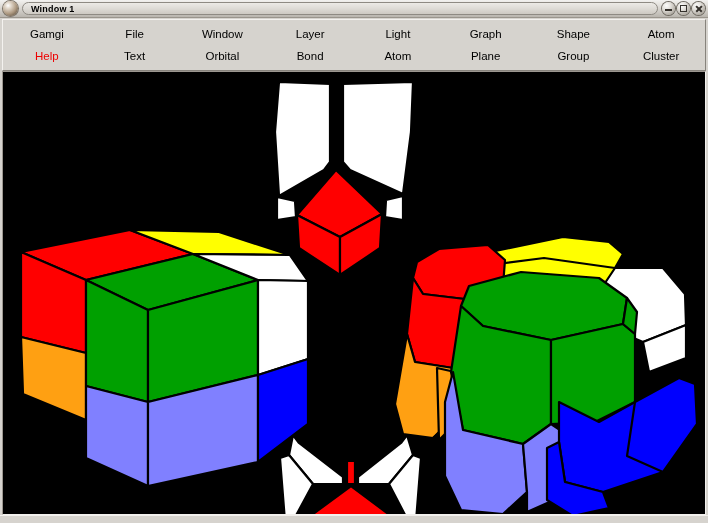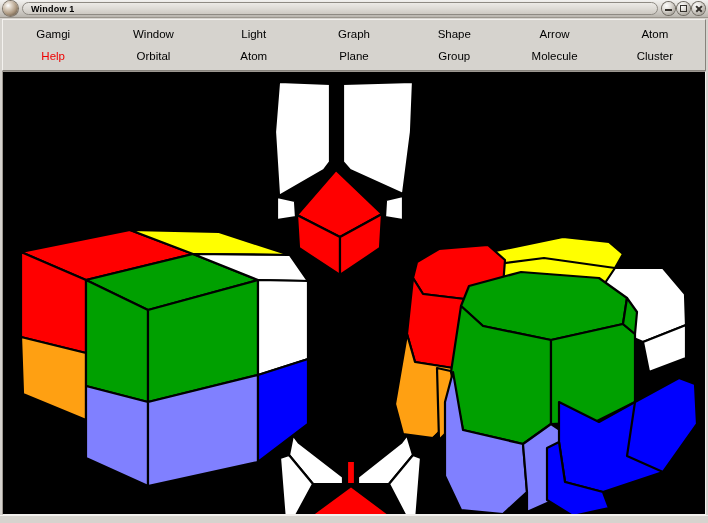--- a/index.html
+++ b/index.html
@@ -176,38 +176,42 @@
       <div class="tb-btn tb-close"></div>
     </div>
   </div>
 
   <div id="menubar">
     <div class="menu-col">
       <span class="menu-item">Gamgi</span>
       <span class="menu-item help" style="color: rgb(238, 0, 0);">Help</span>
     </div>
     <div class="menu-col">
+      <span class="menu-item">File</span>
+      <span class="menu-item">Text</span>
+    </div>
+    <div class="menu-col">
       <span class="menu-item">Window</span>
       <span class="menu-item">Orbital</span>
     </div>
     <div class="menu-col">
+      <span class="menu-item">Layer</span>
+      <span class="menu-item">Bond</span>
+    </div>
+    <div class="menu-col">
       <span class="menu-item">Light</span>
       <span class="menu-item">Atom</span>
     </div>
     <div class="menu-col">
       <span class="menu-item">Graph</span>
       <span class="menu-item">Plane</span>
     </div>
     <div class="menu-col">
       <span class="menu-item">Shape</span>
       <span class="menu-item">Group</span>
-    </div>
-    <div class="menu-col">
-      <span class="menu-item">Arrow</span>
-      <span class="menu-item">Molecule</span>
     </div>
     <div class="menu-col">
       <span class="menu-item">Atom</span>
       <span class="menu-item">Cluster</span>
     </div>
   </div>
 
   <div id="canvas-frame">
     <svg id="gl-canvas" width="702" height="442" viewBox="0 0 702 442" xmlns="http://www.w3.org/2000/svg">
       <rect x="0" y="0" width="702" height="442" fill="#000000"></rect>

